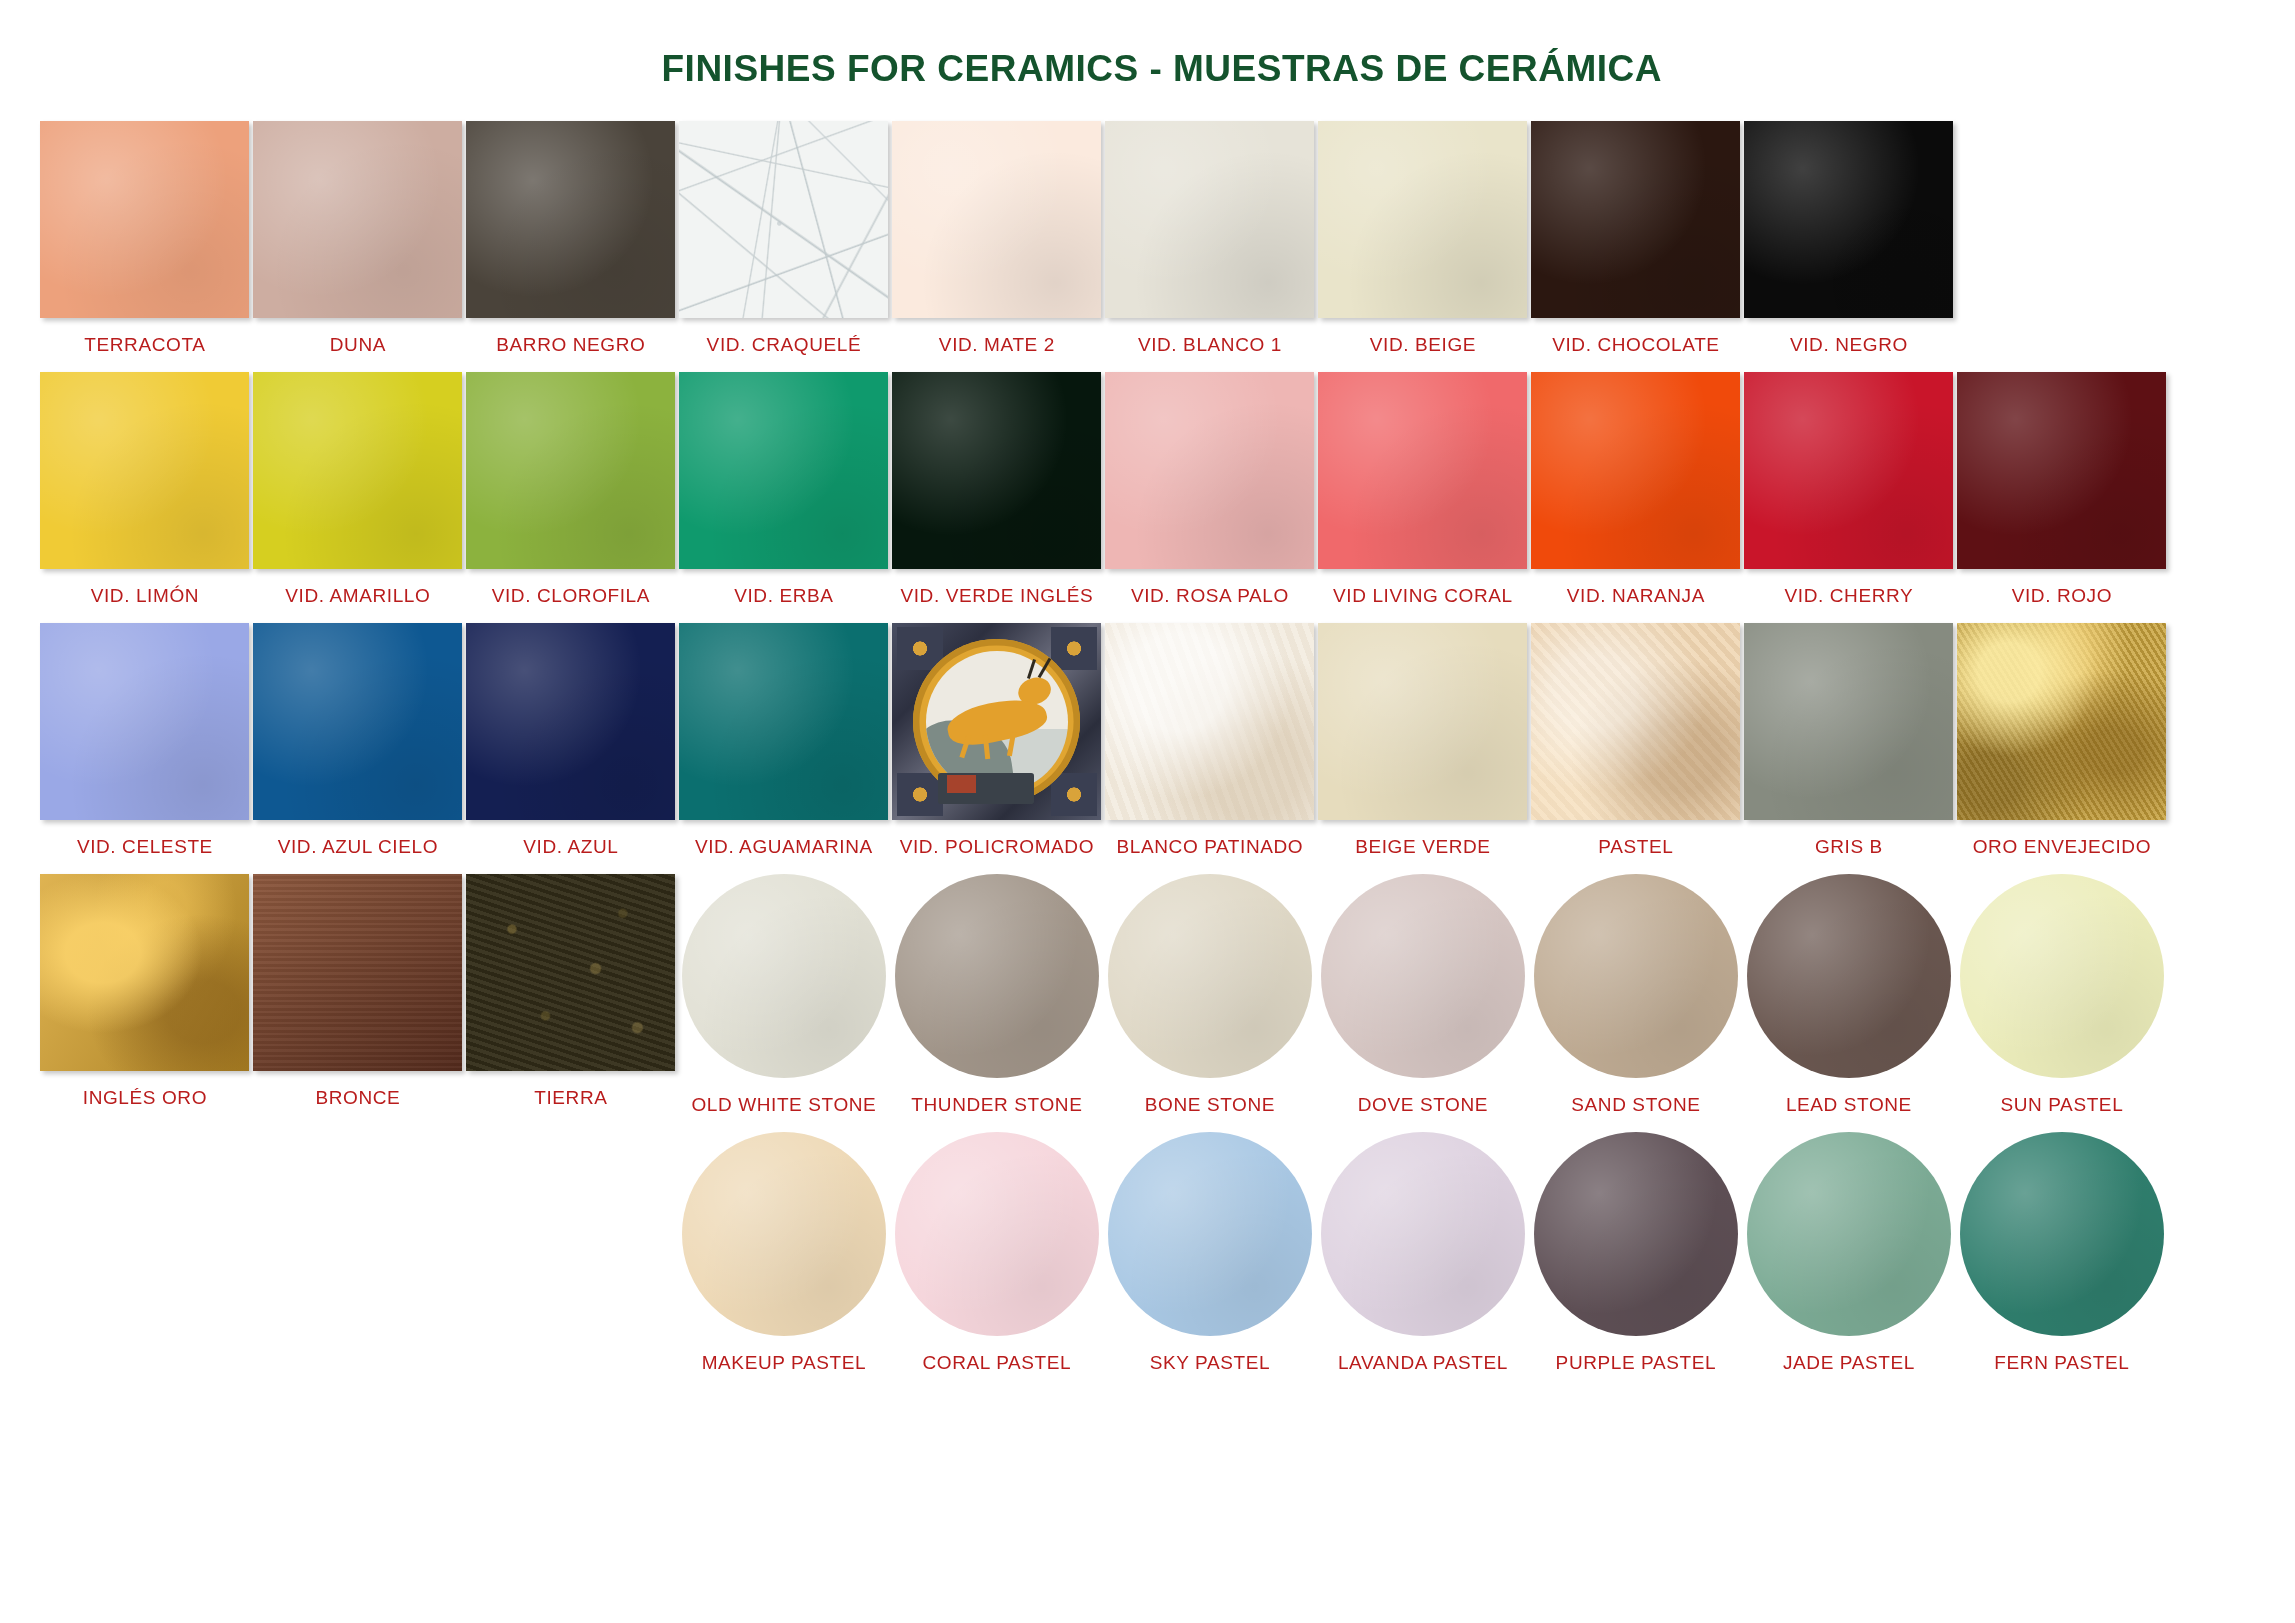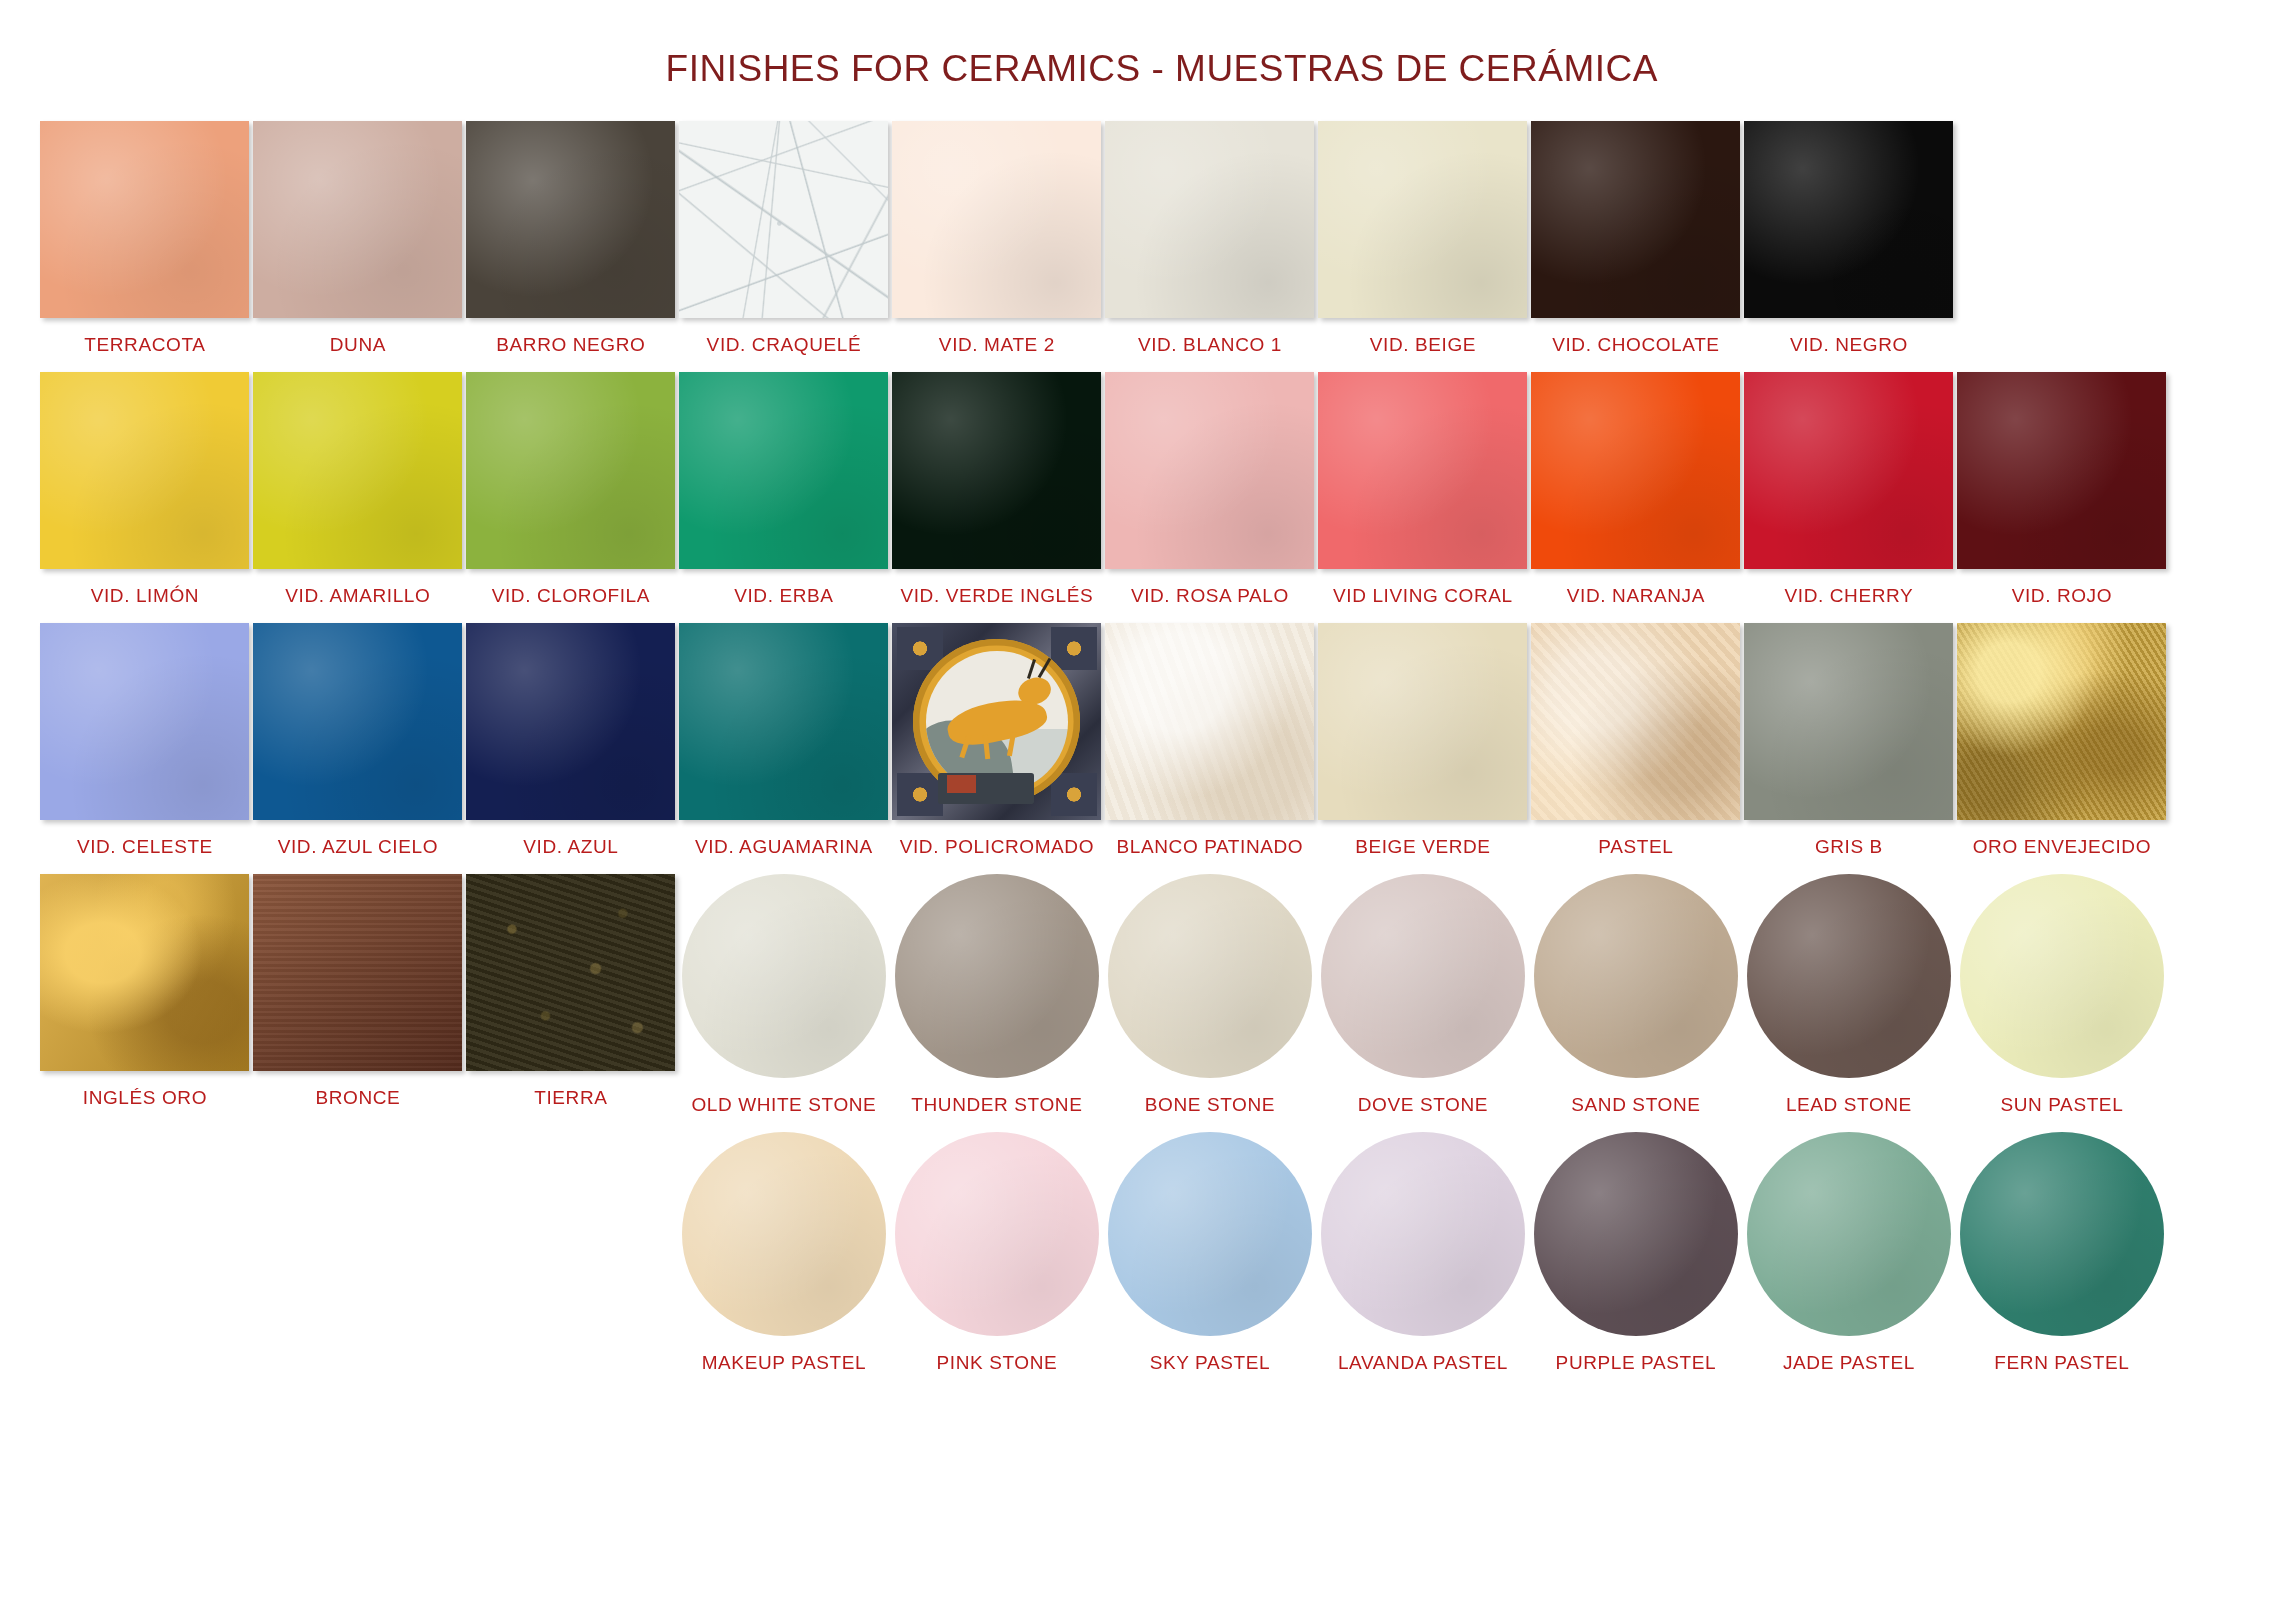--- a/index.html
+++ b/index.html
@@ -18,22 +18,22 @@
     position: relative;
     width: 2296px;
     height: 1624px;
     box-sizing: border-box;
     padding: 0 18.4px;
   }
   .title {
     text-align: center;
     font-size: 37px;
     letter-spacing: 0.5px;
-    font-weight: 400;
-    color: #7f1d1d;
+    font-weight: 700;
+    color: #14532d;
     margin: 48px 0 16px 0;
     padding-left: 27.5px;
   }
   .grid {
     margin-top: 31px;
     padding-left: 20px;
     padding-right: 20px;
   }
   .row {
     display: flex;
@@ -437,21 +437,21 @@
         <div class="cell empty">
           <div class="swatch" style="background: transparent;"></div>
           <div class="label"></div>
         </div>
         <div class="cell">
           <div class="swatch round tex-soft" style="background: rgb(238, 217, 182);"></div>
           <div class="label">MAKEUP PASTEL</div>
         </div>
         <div class="cell">
           <div class="swatch round tex-soft" style="background: rgb(246, 214, 220);"></div>
-          <div class="label">PINK STONE</div>
+          <div class="label">CORAL PASTEL</div>
         </div>
         <div class="cell">
           <div class="swatch round tex-soft" style="background: rgb(169, 200, 228);"></div>
           <div class="label">SKY PASTEL</div>
         </div>
         <div class="cell">
           <div class="swatch round tex-soft" style="background: rgb(222, 210, 224);"></div>
           <div class="label">LAVANDA PASTEL</div>
         </div>
         <div class="cell">

